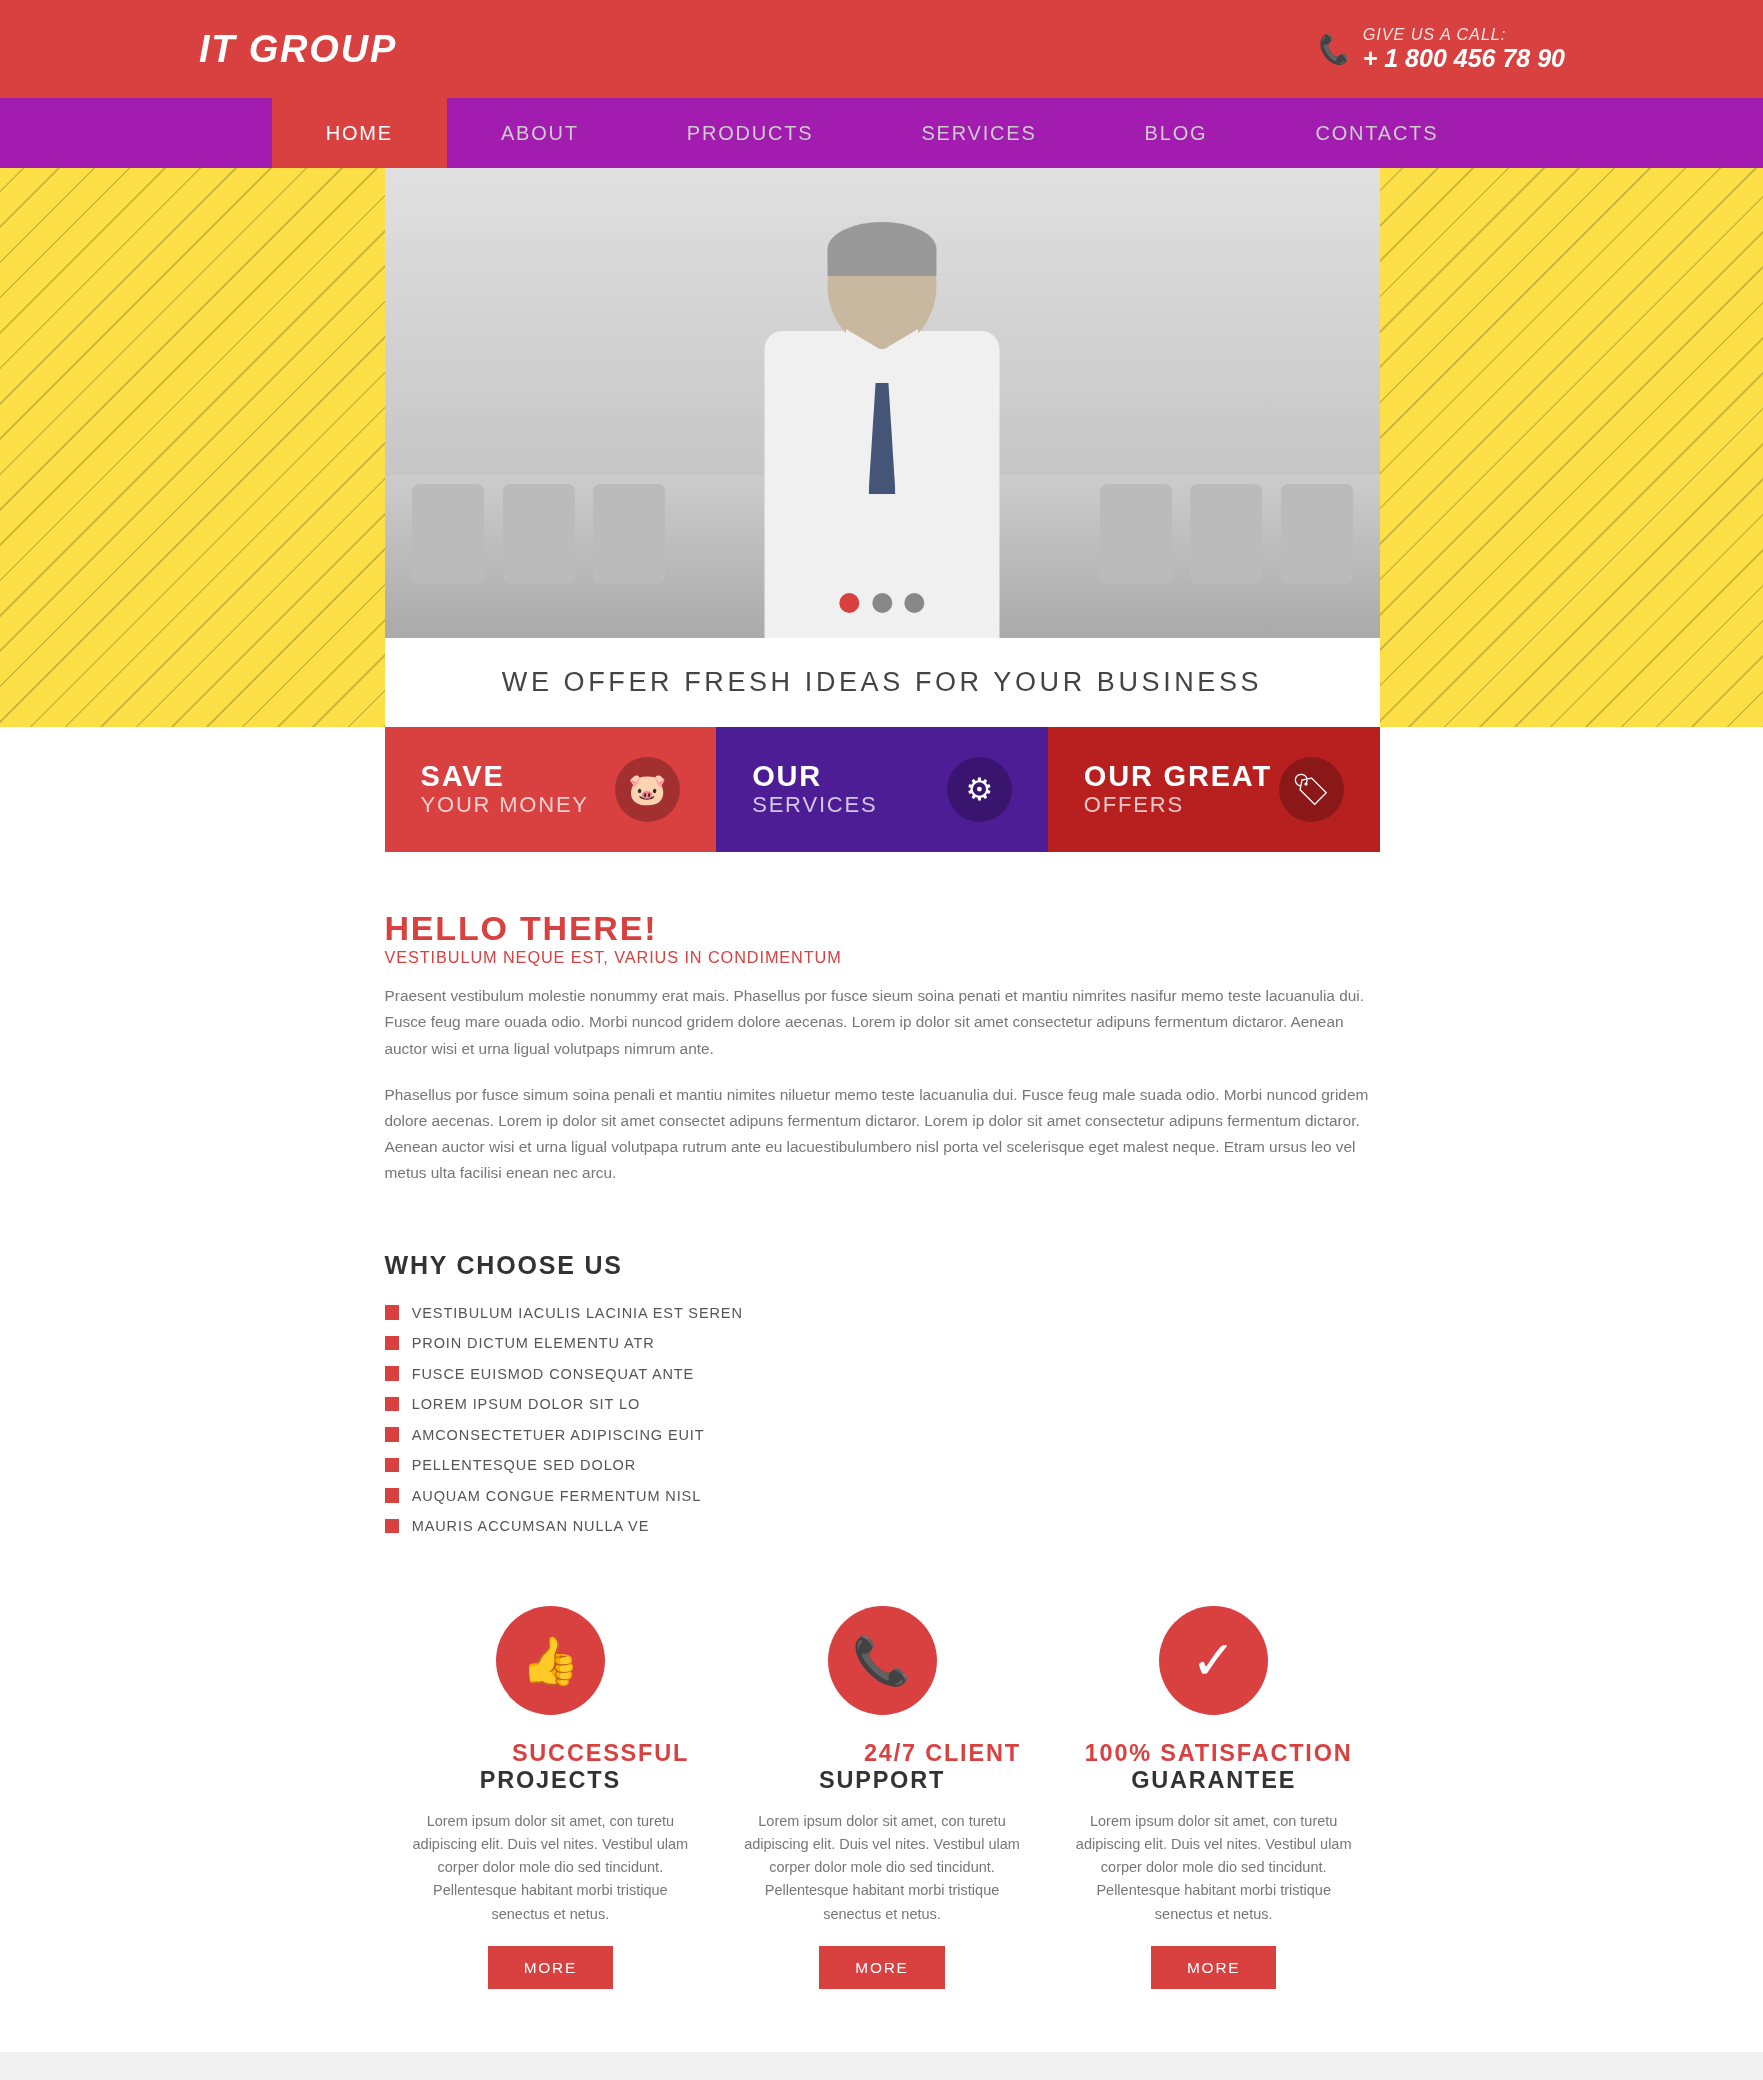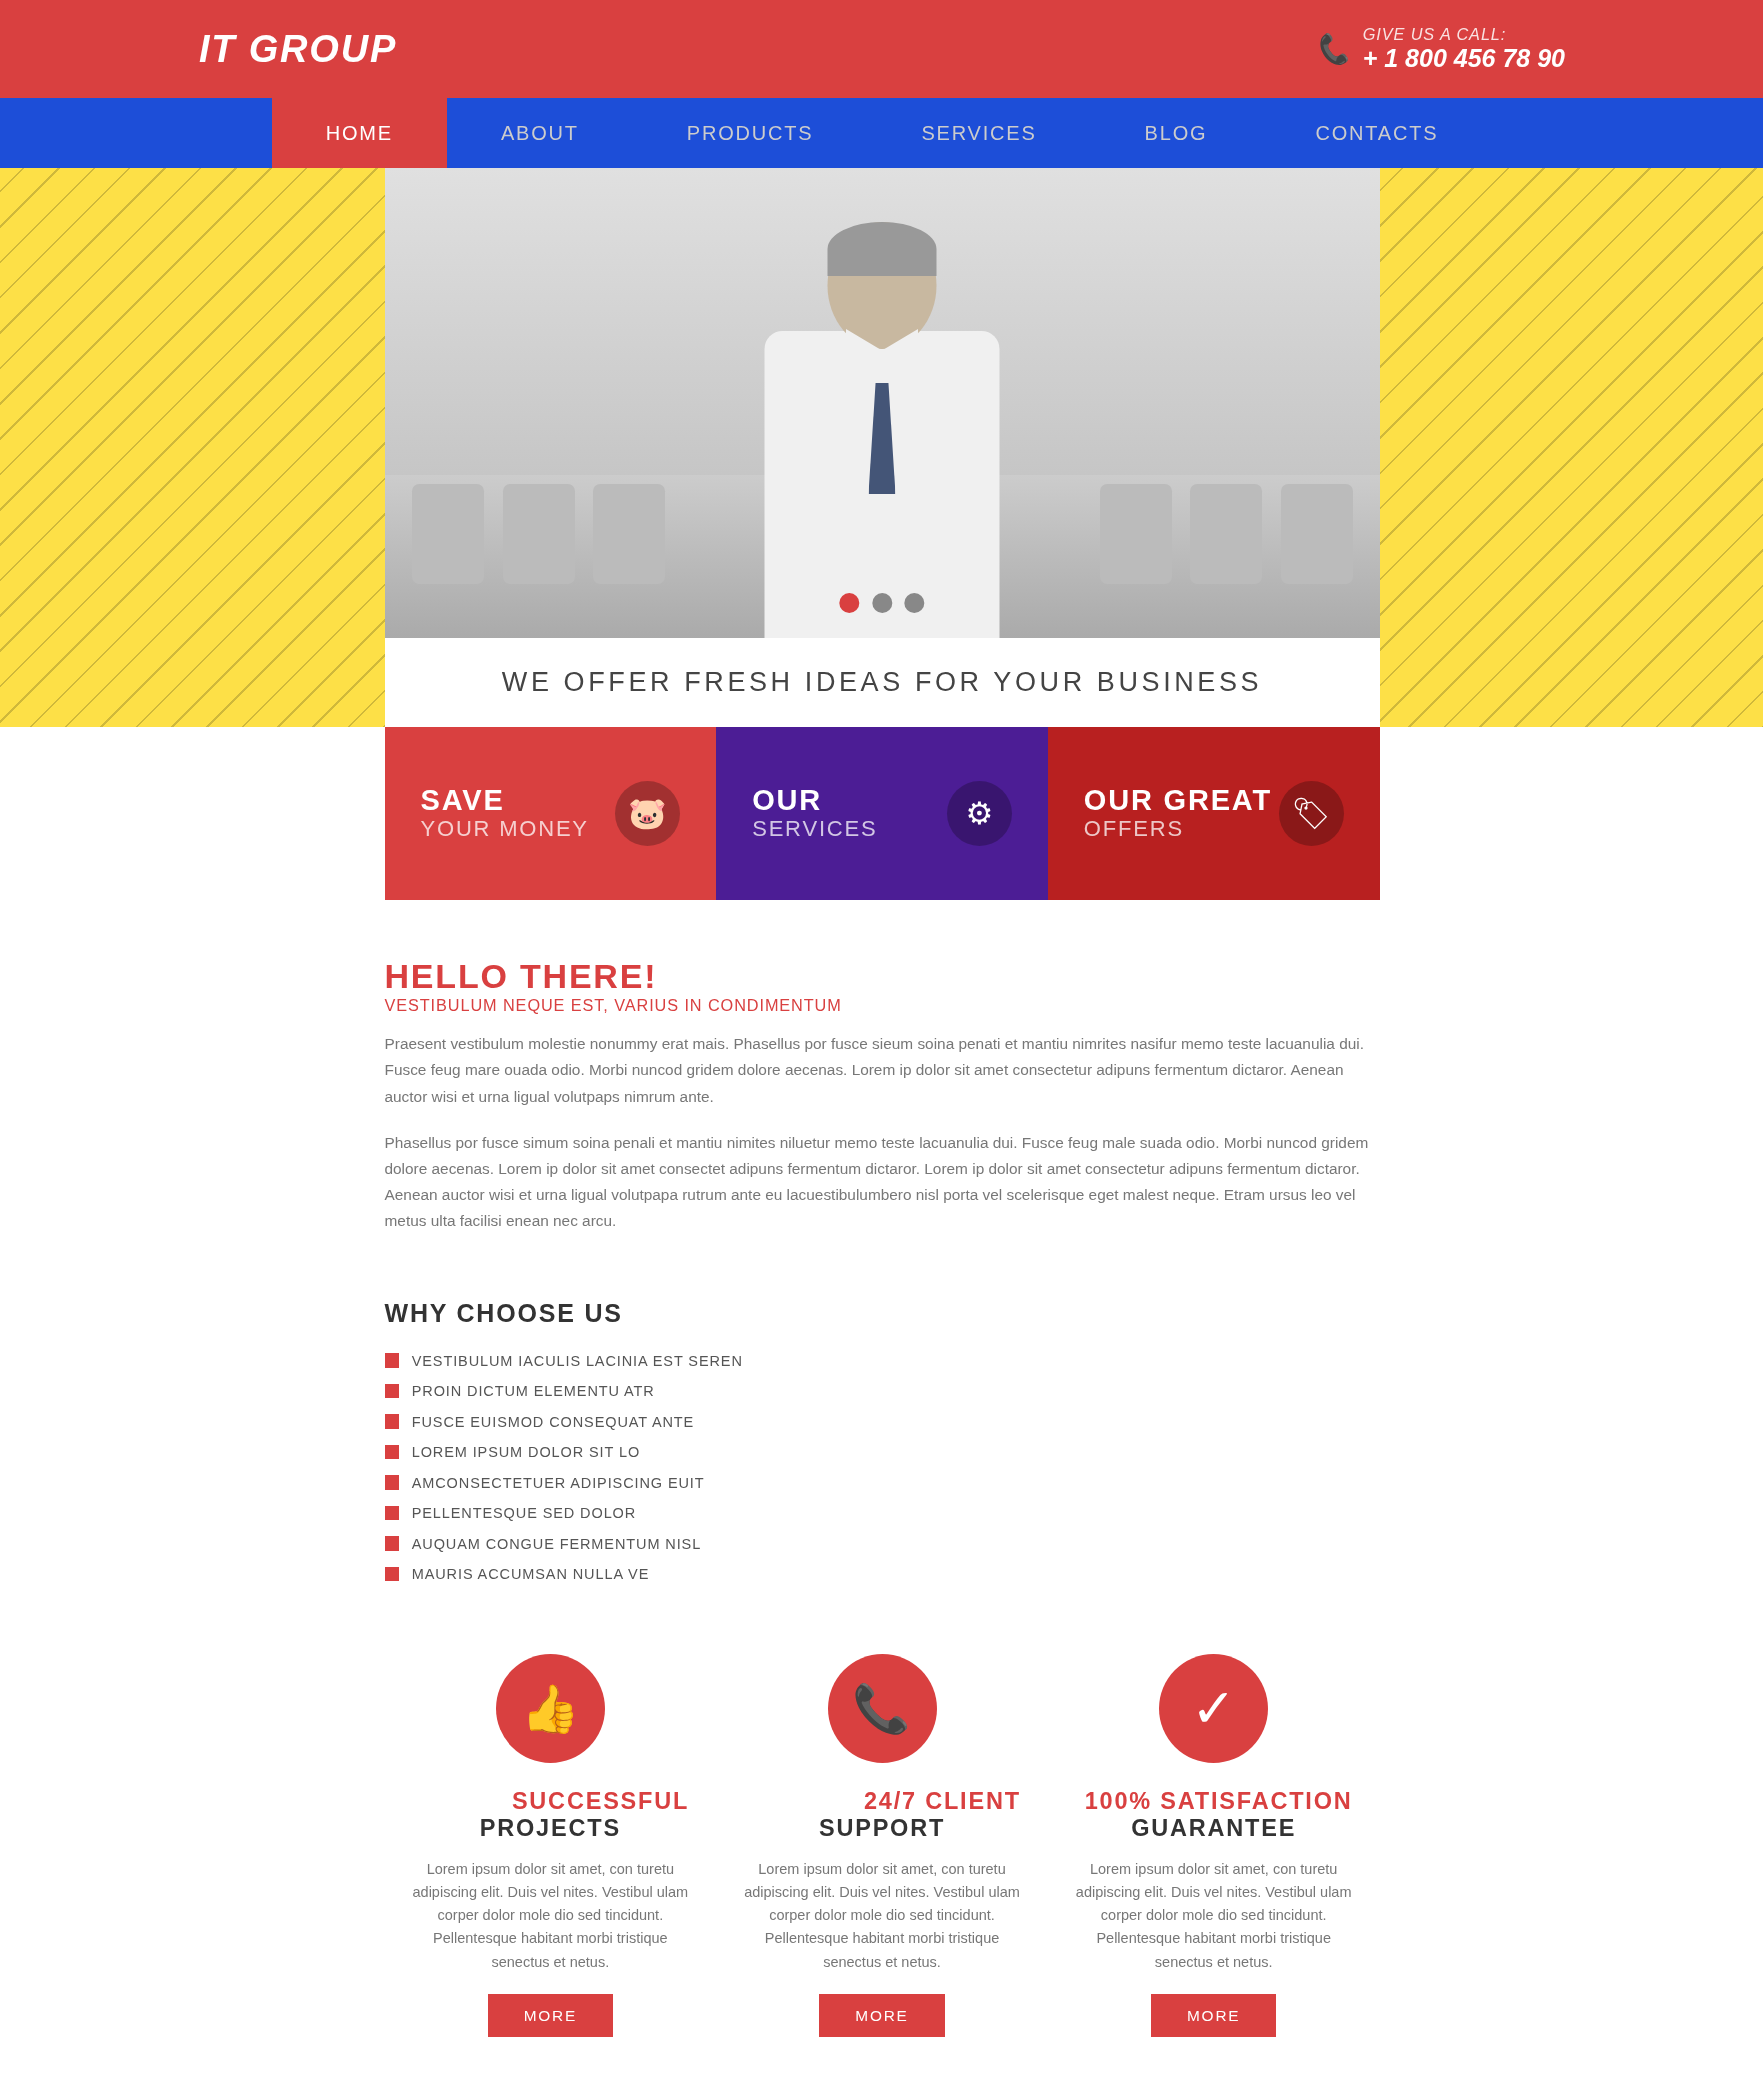--- a/index.html
+++ b/index.html
@@ -38,21 +38,21 @@
       opacity: 0.85;
       letter-spacing: 0.9px;
     }
     .header-phone-number {
       font-size: 25px;
       font-weight: bold;
     }
 
     
     .nav {
-      background: #1d4ed8;
+      background: #a21caf;
       display: flex;
       justify-content: center;
     }
     .nav-item {
       padding: 23.5px 54px;
       color: #ccc;
       font-size: 20px;
       letter-spacing: 1.8px;
       text-transform: uppercase;
       cursor: pointer;
@@ -107,21 +107,21 @@
     
     .features {
       display: flex;
       margin: 0 auto;
       width: 995px;
       gap: 0;
     }
     .feature-box {
       flex: 1;
       background: #d94040;
-      padding: 54px 36px;
+      padding: 30px 36px;
       display: flex;
       align-items: center;
       justify-content: space-between;
       cursor: pointer;
       transition: background 0.2s;
     }
     .feature-box:nth-child(2) { background: #4c1d95; }
     .feature-box:nth-child(3) { background: #b82020; }
     .feature-box-text {}
     .feature-label {

